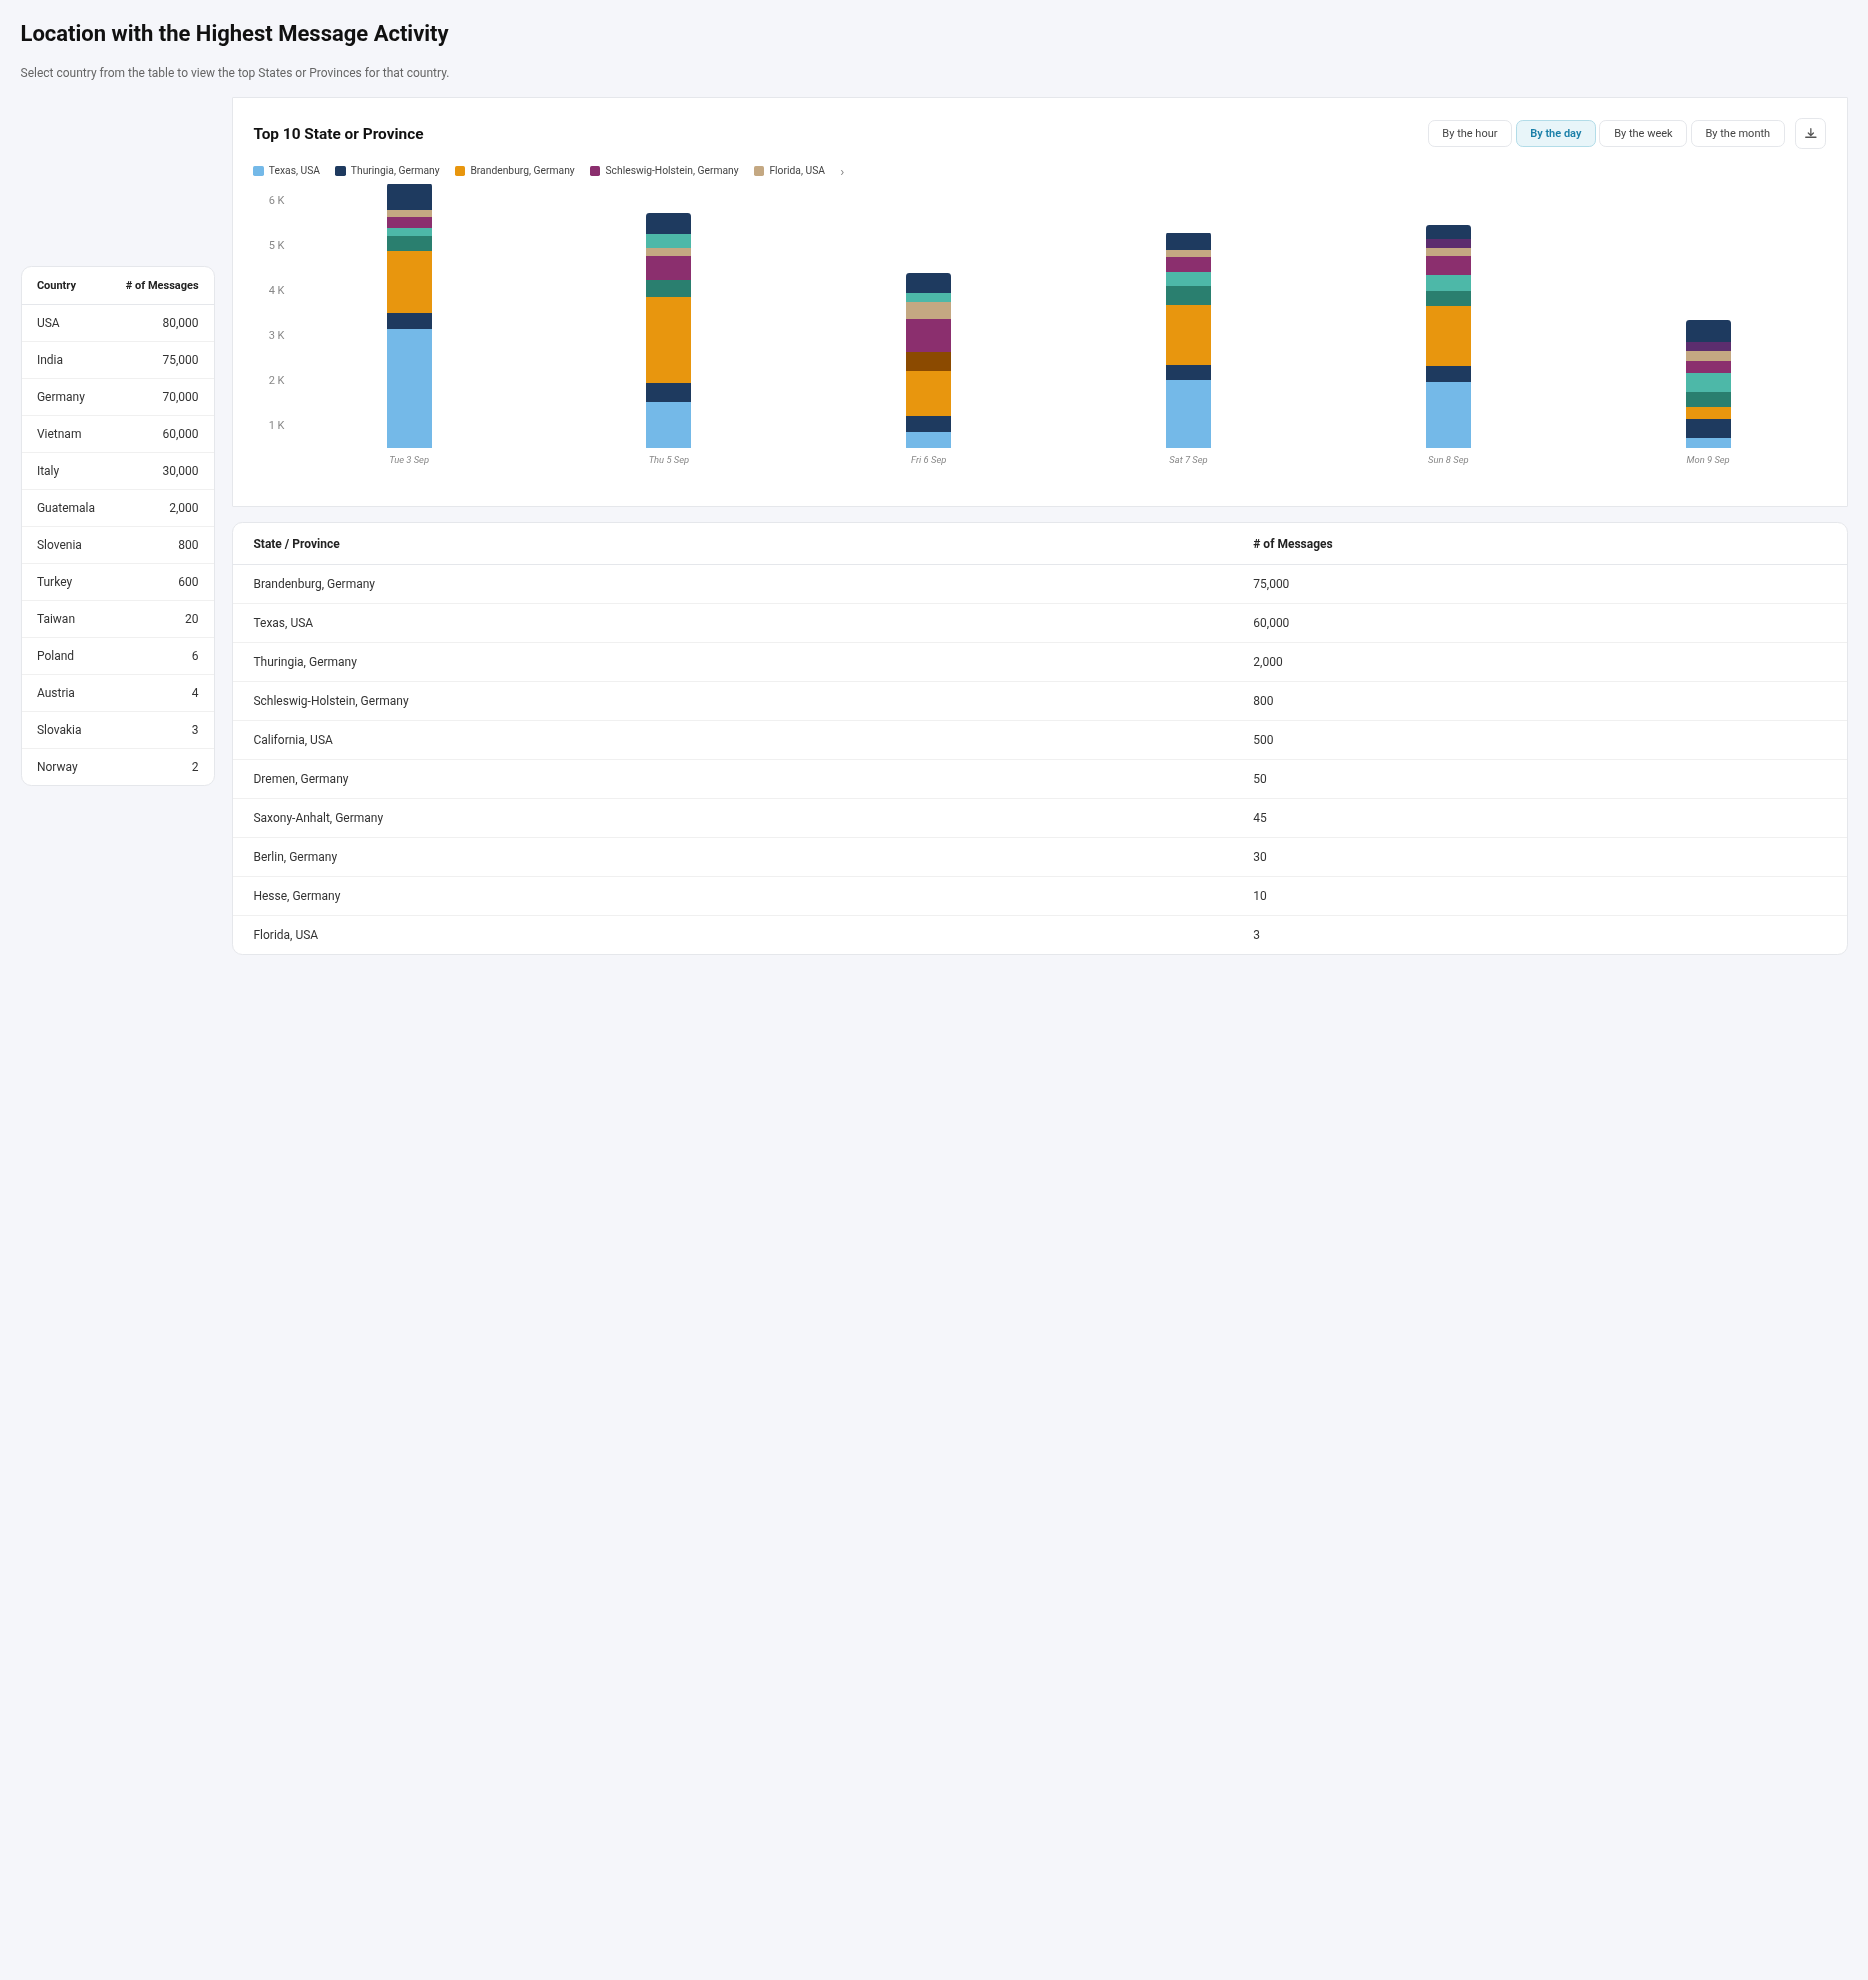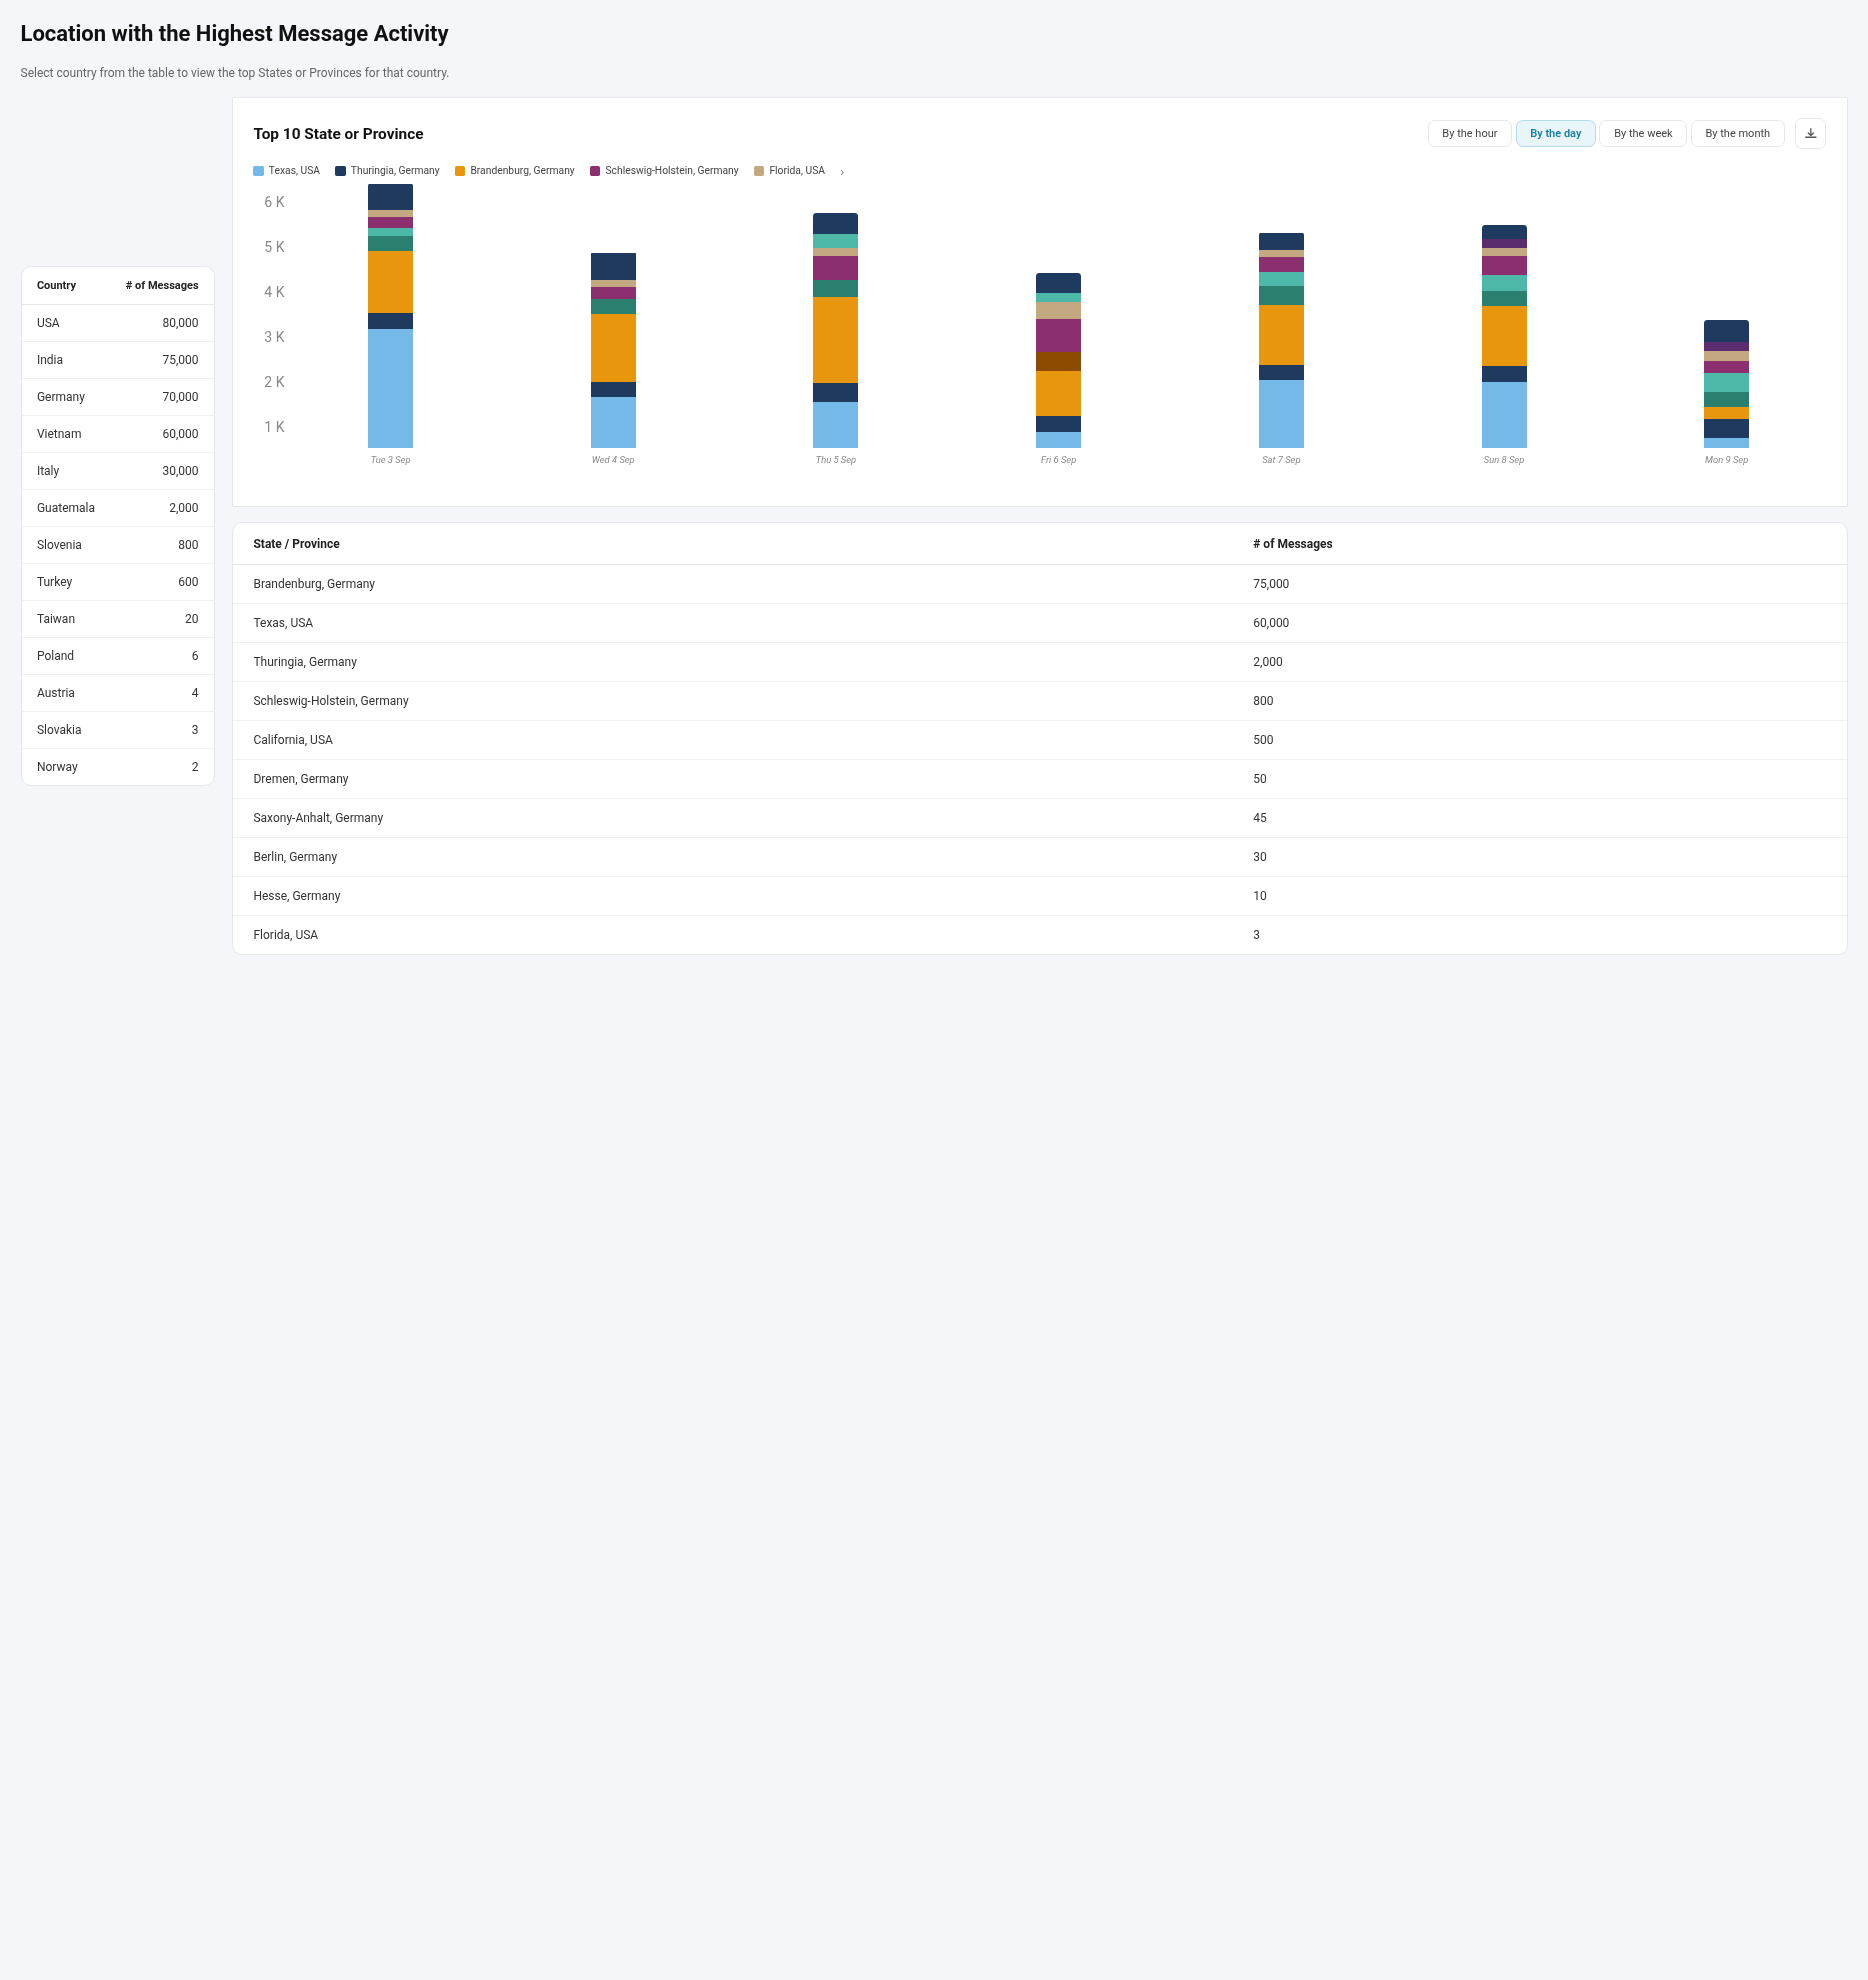--- a/index.html
+++ b/index.html
@@ -147,21 +147,21 @@
     }
     
     .chart-area {
       display: flex;
       align-items: flex-end;
       gap: 0;
       height: 291px;
       position: relative;
     }
     .y-label {
-      font-size: 14px;
+      font-size: 11px;
       color: #888;
     }
     .bars-container {
       flex: 1;
       display: flex;
       align-items: flex-end;
       gap: 24px;
       height: 100%;
       padding-bottom: 20.5px;
       position: relative;
@@ -358,32 +358,20 @@
                 <div class="bar-segment" style="height: 62px; background: rgb(232, 150, 14);"></div>
                 <div class="bar-segment" style="height: 15.4px; background: rgb(42, 127, 111);"></div>
                 <div class="bar-segment" style="height: 8.6px; background: rgb(77, 184, 168);"></div>
                 <div class="bar-segment" style="height: 10.3px; background: rgb(139, 47, 110);"></div>
                 <div class="bar-segment" style="height: 6.8px; background: rgb(196, 168, 130);"></div>
                 <div class="bar-segment" style="height: 27px; background: rgb(30, 58, 95);"></div>
               </div>
               <div class="bar-label">Tue 3 Sep</div>
             </div>
             <div class="bar-group">
-              <div class="stacked-bar" style="height: 197px;">
-                <div class="bar-segment" style="height: 51px; background: rgb(116, 185, 232);"></div>
-                <div class="bar-segment" style="height: 15.4px; background: rgb(30, 58, 95);"></div>
-                <div class="bar-segment" style="height: 68px; background: rgb(232, 150, 14);"></div>
-                <div class="bar-segment" style="height: 15.4px; background: rgb(42, 127, 111);"></div>
-                <div class="bar-segment" style="height: 12px; background: rgb(139, 47, 110);"></div>
-                <div class="bar-segment" style="height: 6.8px; background: rgb(196, 168, 130);"></div>
-                <div class="bar-segment" style="height: 27px; background: rgb(30, 58, 95);"></div>
-              </div>
-              <div class="bar-label">Wed 4 Sep</div>
-            </div>
-            <div class="bar-group">
               <div class="stacked-bar" style="height: 235px;">
                 <div class="bar-segment" style="height: 47px; background: rgb(116, 185, 232);"></div>
                 <div class="bar-segment" style="height: 19px; background: rgb(30, 58, 95);"></div>
                 <div class="bar-segment" style="height: 86px; background: rgb(232, 150, 14);"></div>
                 <div class="bar-segment" style="height: 17px; background: rgb(42, 127, 111);"></div>
                 <div class="bar-segment" style="height: 24px; background: rgb(139, 47, 110);"></div>
                 <div class="bar-segment" style="height: 8.6px; background: rgb(196, 168, 130);"></div>
                 <div class="bar-segment" style="height: 13.7px; background: rgb(77, 184, 168);"></div>
                 <div class="bar-segment" style="height: 20.5px; background: rgb(30, 58, 95);"></div>
               </div>

